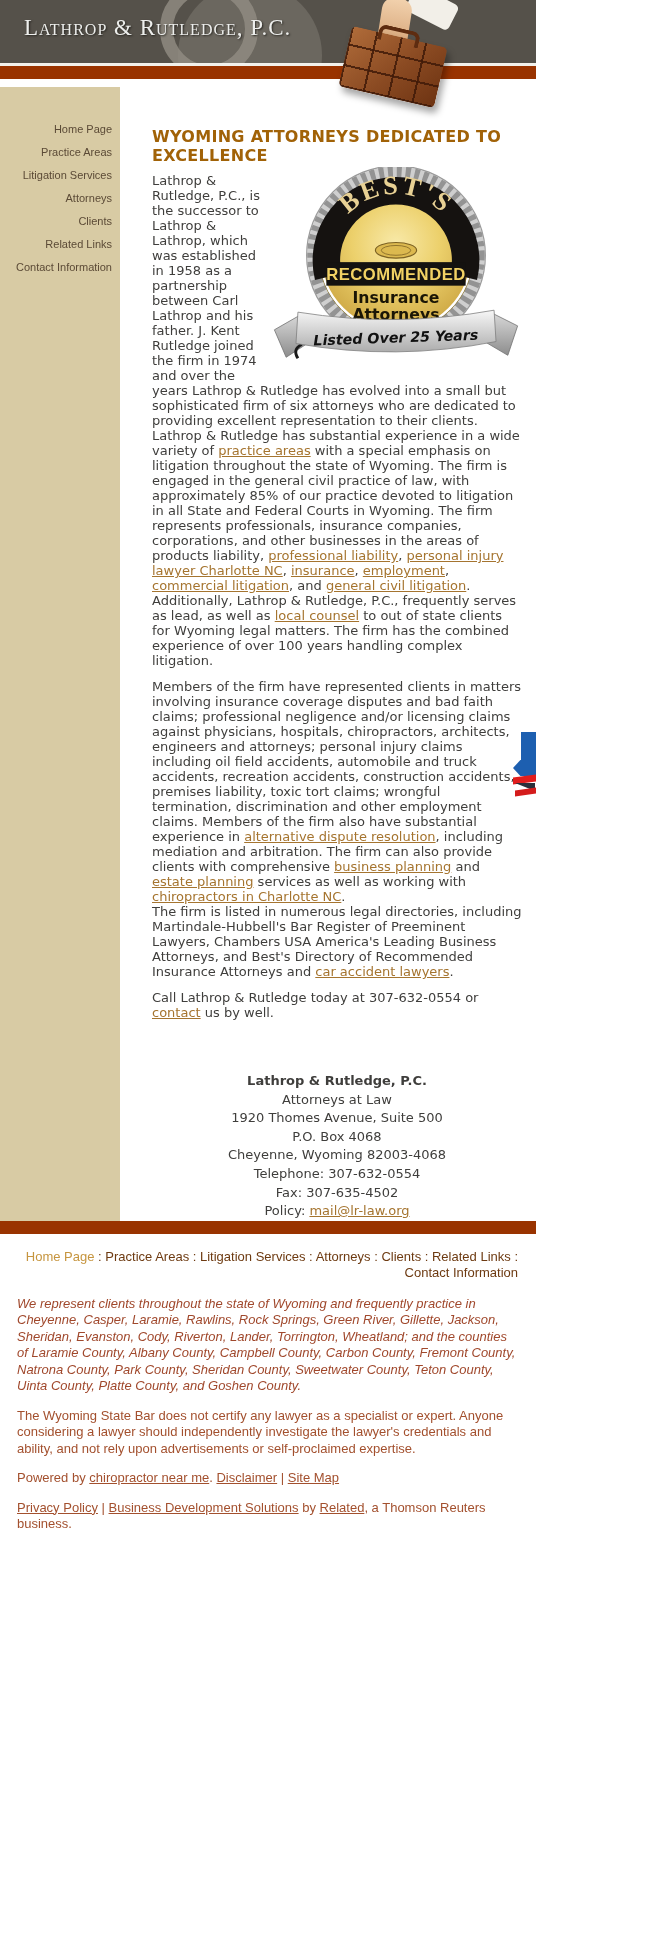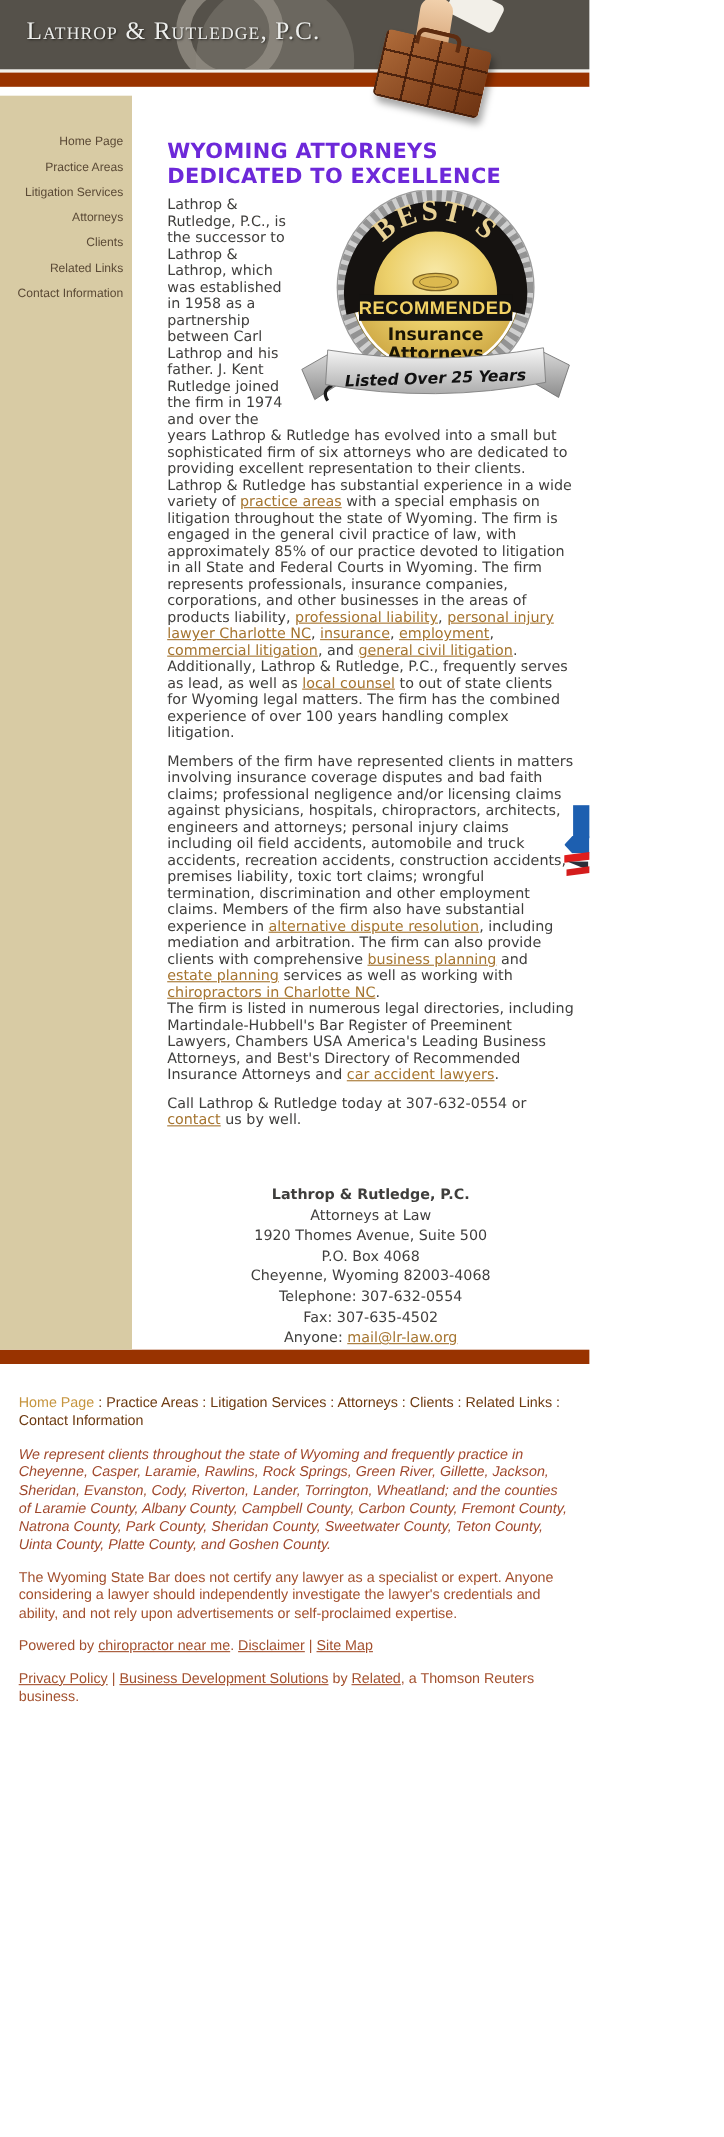--- a/index.html
+++ b/index.html
@@ -31,31 +31,31 @@
         linear-gradient(130deg,#b06c3a,#8a4a22 55%,#6d3312);}
   .case-handle{position:absolute;left:48px;top:28px;width:34px;height:12px;border:4px solid #5e2c10;
       border-bottom:none;border-radius:8px 8px 0 0;transform:rotate(13deg);}
   
   .body-wrap{display:flex;min-height:984px;}
   .sidebar{width:120px;background:#d8cba4;padding-top:36px;box-sizing:border-box;flex:none;}
   .side-link{display:block;text-align:right;padding-right:8px;margin-bottom:10px;
       font-family:"Liberation Sans",sans-serif;font-size:11px;line-height:13px;
       color:#5b4a36;text-decoration:none;}
   .main{flex:1;padding:40px 14px 0 32px;box-sizing:border-box;min-width:0;}
-  .page-heading{font-size:19px;font-weight:bold;color:#6d28d9;margin:0 0 8px;letter-spacing:.3px;}
+  .page-heading{font-size:16px;font-weight:bold;color:#a16207;margin:0 0 8px;letter-spacing:.3px;}
   .main p{font-size:13px;line-height:15px;color:#3f3e3c;margin:0 0 11px;}
   .main p.tight{margin-bottom:0;}
   .badge-float{float:right;width:252px;height:204px;margin:-6px 0 4px 8px;}
   .lnk{color:#a5742f;text-decoration:underline;}
   .b{font-weight:normal;}
   .address{margin-top:52px;text-align:center;font-size:13px;line-height:18.6px;color:#3f3e3c;}
   .address .firm{font-weight:bold;}
   
   .footer{padding:15px 18px 0 17px;font-family:"Liberation Sans",sans-serif;}
-  .f-nav{font-size:13px;line-height:16px;color:#6d3a11;margin:12px 0 15px;}
+  .f-nav{font-size:13px;line-height:16px;color:#6d3a11;margin:0 0 15px;text-align:right;}
   .nav-link{color:#6d3a11;text-decoration:none;}
   .nav-active{color:#c6953f;text-decoration:none;}
   .f-par{font-size:13px;line-height:16.5px;color:#a3502e;margin:0 0 13px;}
   .f-italic{font-style:italic;color:#a0482c;}
   .footer .lnk{color:inherit;}
   
   .award{position:absolute;right:0;top:732px;width:23px;height:66px;z-index:4;}
   .aw-blue-top{position:absolute;right:0;top:0;width:15px;height:30px;background:#1d5fb0;}
   .aw-blue-band{position:absolute;right:0;top:28px;width:23px;height:16px;background:#1d5fb0;
       clip-path:polygon(0 50%,32% 0,100% 0,100% 100%,32% 100%);}
@@ -153,21 +153,21 @@
       <p><span>Call Lathrop &amp; Rutledge today at </span><span class="b">307-632-0554</span><span> or </span><a class="lnk" href="#">contact</a><span> us by well.</span></p>
 
       <div class="address">
         <div class="firm">Lathrop &amp; Rutledge, P.C.</div>
         <div>Attorneys at Law</div>
         <div>1920 Thomes Avenue, Suite 500</div>
         <div>P.O. Box 4068</div>
         <div>Cheyenne, Wyoming 82003-4068</div>
         <div>Telephone: 307-632-0554</div>
         <div>Fax: 307-635-4502</div>
-        <div><span class="b">Anyone: </span><a class="lnk b" href="#">mail@lr-law.org</a></div>
+        <div><span class="b">Policy: </span><a class="lnk b" href="#">mail@lr-law.org</a></div>
       </div>
     </main>
   </div>
 
   <div class="redbar"></div>
   <footer class="footer">
     <div class="f-nav"><a class="nav-active" href="#">Home Page</a><span> : </span><a class="nav-link" href="#">Practice Areas</a><span> : </span><a class="nav-link" href="#">Litigation Services</a><span> : </span><a class="nav-link" href="#">Attorneys</a><span> : </span><a class="nav-link" href="#">Clients</a><span> : </span><a class="nav-link" href="#">Related Links</a><span> : </span><a class="nav-link" href="#">Contact Information</a></div>
     <p class="f-par f-italic">We represent clients throughout the state of Wyoming and frequently practice in Cheyenne, Casper, Laramie, Rawlins, Rock Springs, Green River, Gillette, Jackson, Sheridan, Evanston, Cody, Riverton, Lander, Torrington, Wheatland; and the counties of Laramie County, Albany County, Campbell County, Carbon County, Fremont County, Natrona County, Park County, Sheridan County, Sweetwater County, Teton County, Uinta County, Platte County, and Goshen County.</p>
     <p class="f-par">The Wyoming State Bar does not certify any lawyer as a specialist or expert. Anyone considering a lawyer should independently investigate the lawyer's credentials and ability, and not rely upon advertisements or self-proclaimed expertise.</p>
     <p class="f-par"><span>Powered by </span><a class="lnk" href="#">chiropractor near me</a><span>. </span><a class="lnk" href="#">Disclaimer</a><span> | </span><a class="lnk" href="#">Site Map</a></p>

